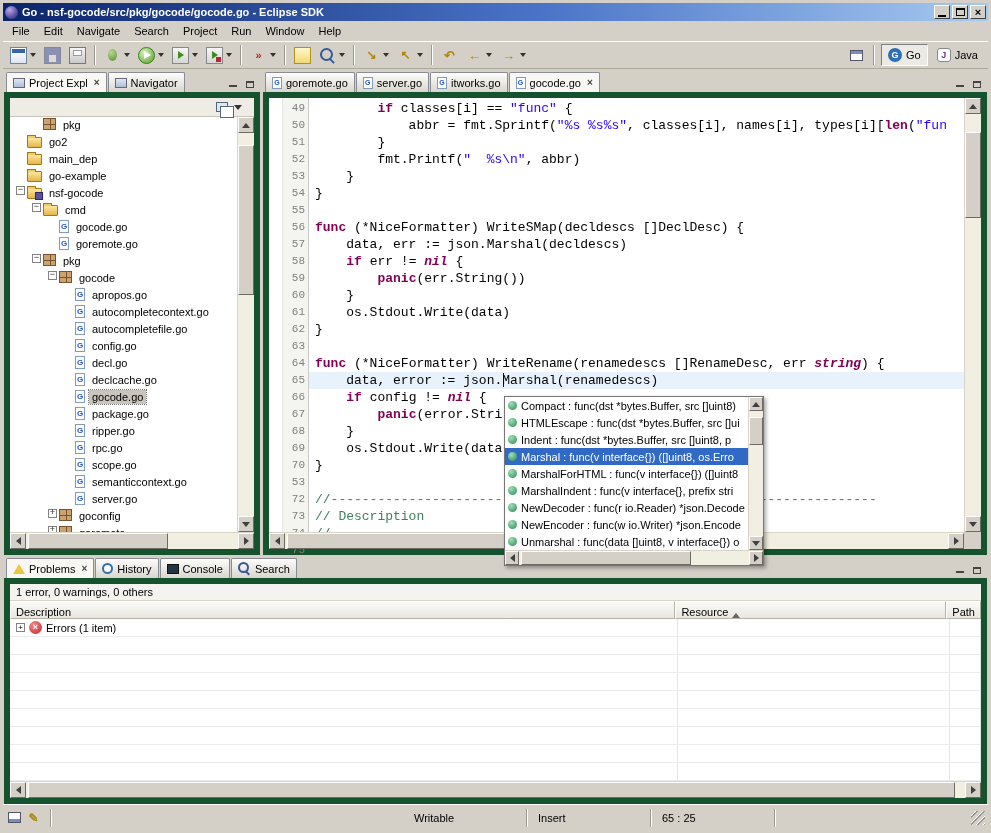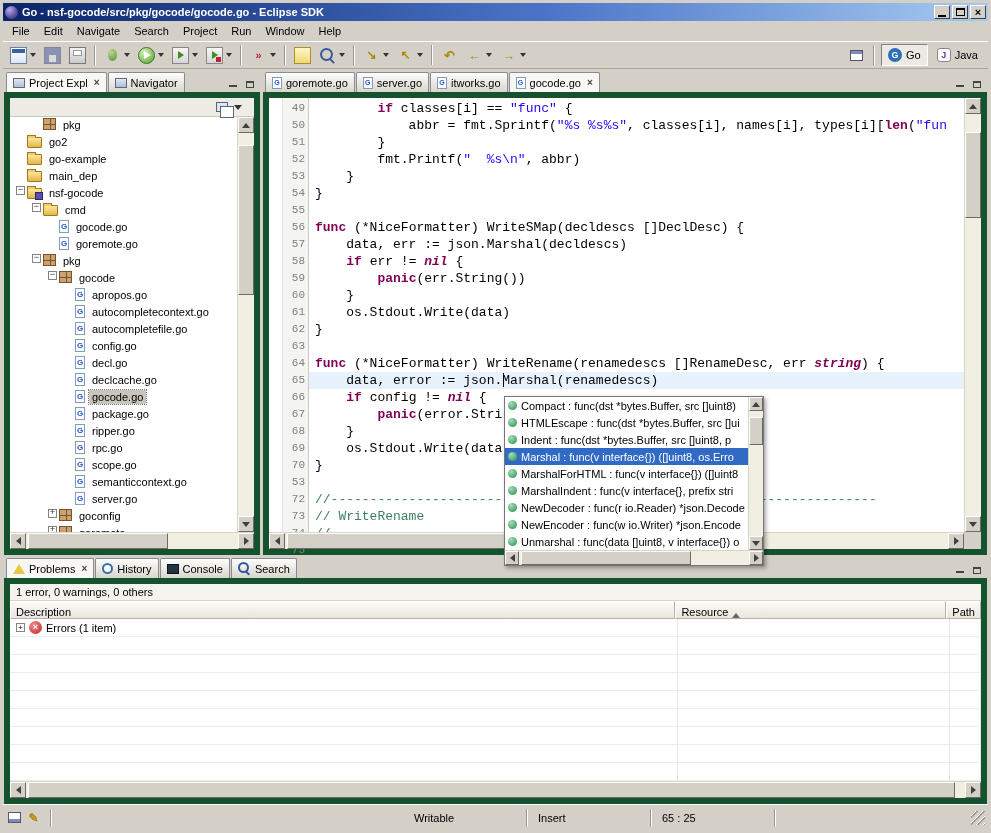--- a/index.html
+++ b/index.html
@@ -319,26 +319,26 @@
                 <span class="tlab">pkg</span>
               </div>
               <div class="trow" style="padding-left: 4px;">
                 <span class="handle"></span>
                 <span class="fi fi-folder"></span>
                 <span class="tlab">go2</span>
               </div>
               <div class="trow" style="padding-left: 4px;">
                 <span class="handle"></span>
                 <span class="fi fi-folder"></span>
+                <span class="tlab">main_dep</span>
+              </div>
+              <div class="trow" style="padding-left: 4px;">
+                <span class="handle"></span>
+                <span class="fi fi-folder"></span>
                 <span class="tlab">go-example</span>
-              </div>
-              <div class="trow" style="padding-left: 4px;">
-                <span class="handle"></span>
-                <span class="fi fi-folder"></span>
-                <span class="tlab">main_dep</span>
               </div>
               <div class="trow" style="padding-left: 4px;">
                 <span class="handle box">−</span>
                 <span class="fi fi-project"></span>
                 <span class="tlab">nsf-gocode</span>
               </div>
               <div class="trow" style="padding-left: 20px;">
                 <span class="handle box">−</span>
                 <span class="fi fi-folder"></span>
                 <span class="tlab">cmd</span>
@@ -586,21 +586,21 @@
               <div class="cline">&nbsp;</div>
               <div class="cline"><span class="tk-kw">func</span><span class="tk-pl"> (*NiceFormatter) WriteRename(renamedescs []RenameDesc, err </span><span class="tk-kwi">string</span><span class="tk-pl">) {</span></div>
               <div class="cline current"><span class="tk-pl">    data, error := json.Marshal(renamedescs)</span></div>
               <div class="cline"><span class="tk-pl">    </span><span class="tk-kw">if</span><span class="tk-pl"> config != </span><span class="tk-kwi">nil</span><span class="tk-pl"> {</span></div>
               <div class="cline"><span class="tk-pl">        </span><span class="tk-kw">panic</span><span class="tk-pl">(error.Stri</span></div>
               <div class="cline"><span class="tk-pl">    }</span></div>
               <div class="cline"><span class="tk-pl">    os.Stdout.Write(data</span></div>
               <div class="cline"><span class="tk-pl">}</span></div>
               <div class="cline">&nbsp;</div>
               <div class="cline"><span class="tk-cmt">//----------------------------------------------------------------------</span></div>
-              <div class="cline"><span class="tk-cmt">// WriteRename</span></div>
+              <div class="cline"><span class="tk-cmt">// Description</span></div>
               <div class="cline"><span class="tk-cmt">//----------------------------------------------------------------------</span></div>
               <div class="cline">&nbsp;</div>
             </div>
           <div class="vscroll" style="margin-bottom:17px">
             <span class="sb-btn">
                 <span class="tri-u"></span>
               </span>
             <span class="sb-track">
                 <span class="sb-thumb" style="left:0;right:0;top:18px;height:86px"></span>
               </span>

